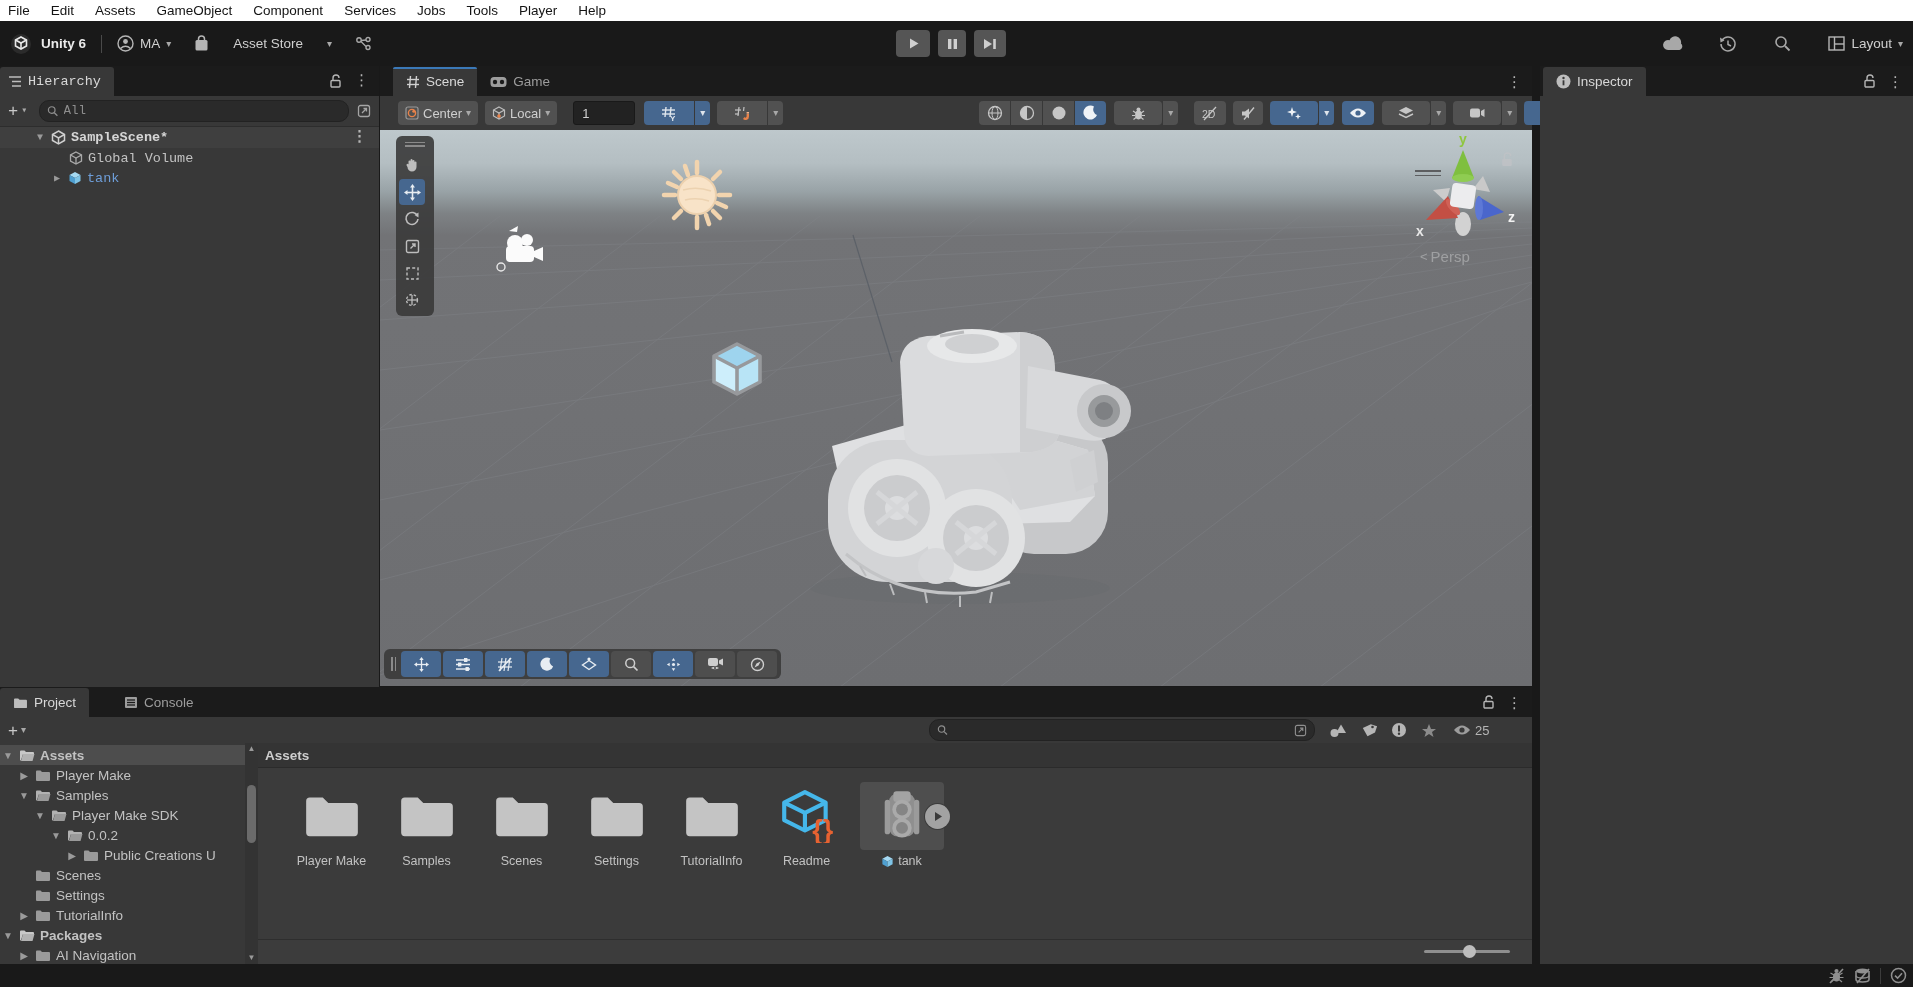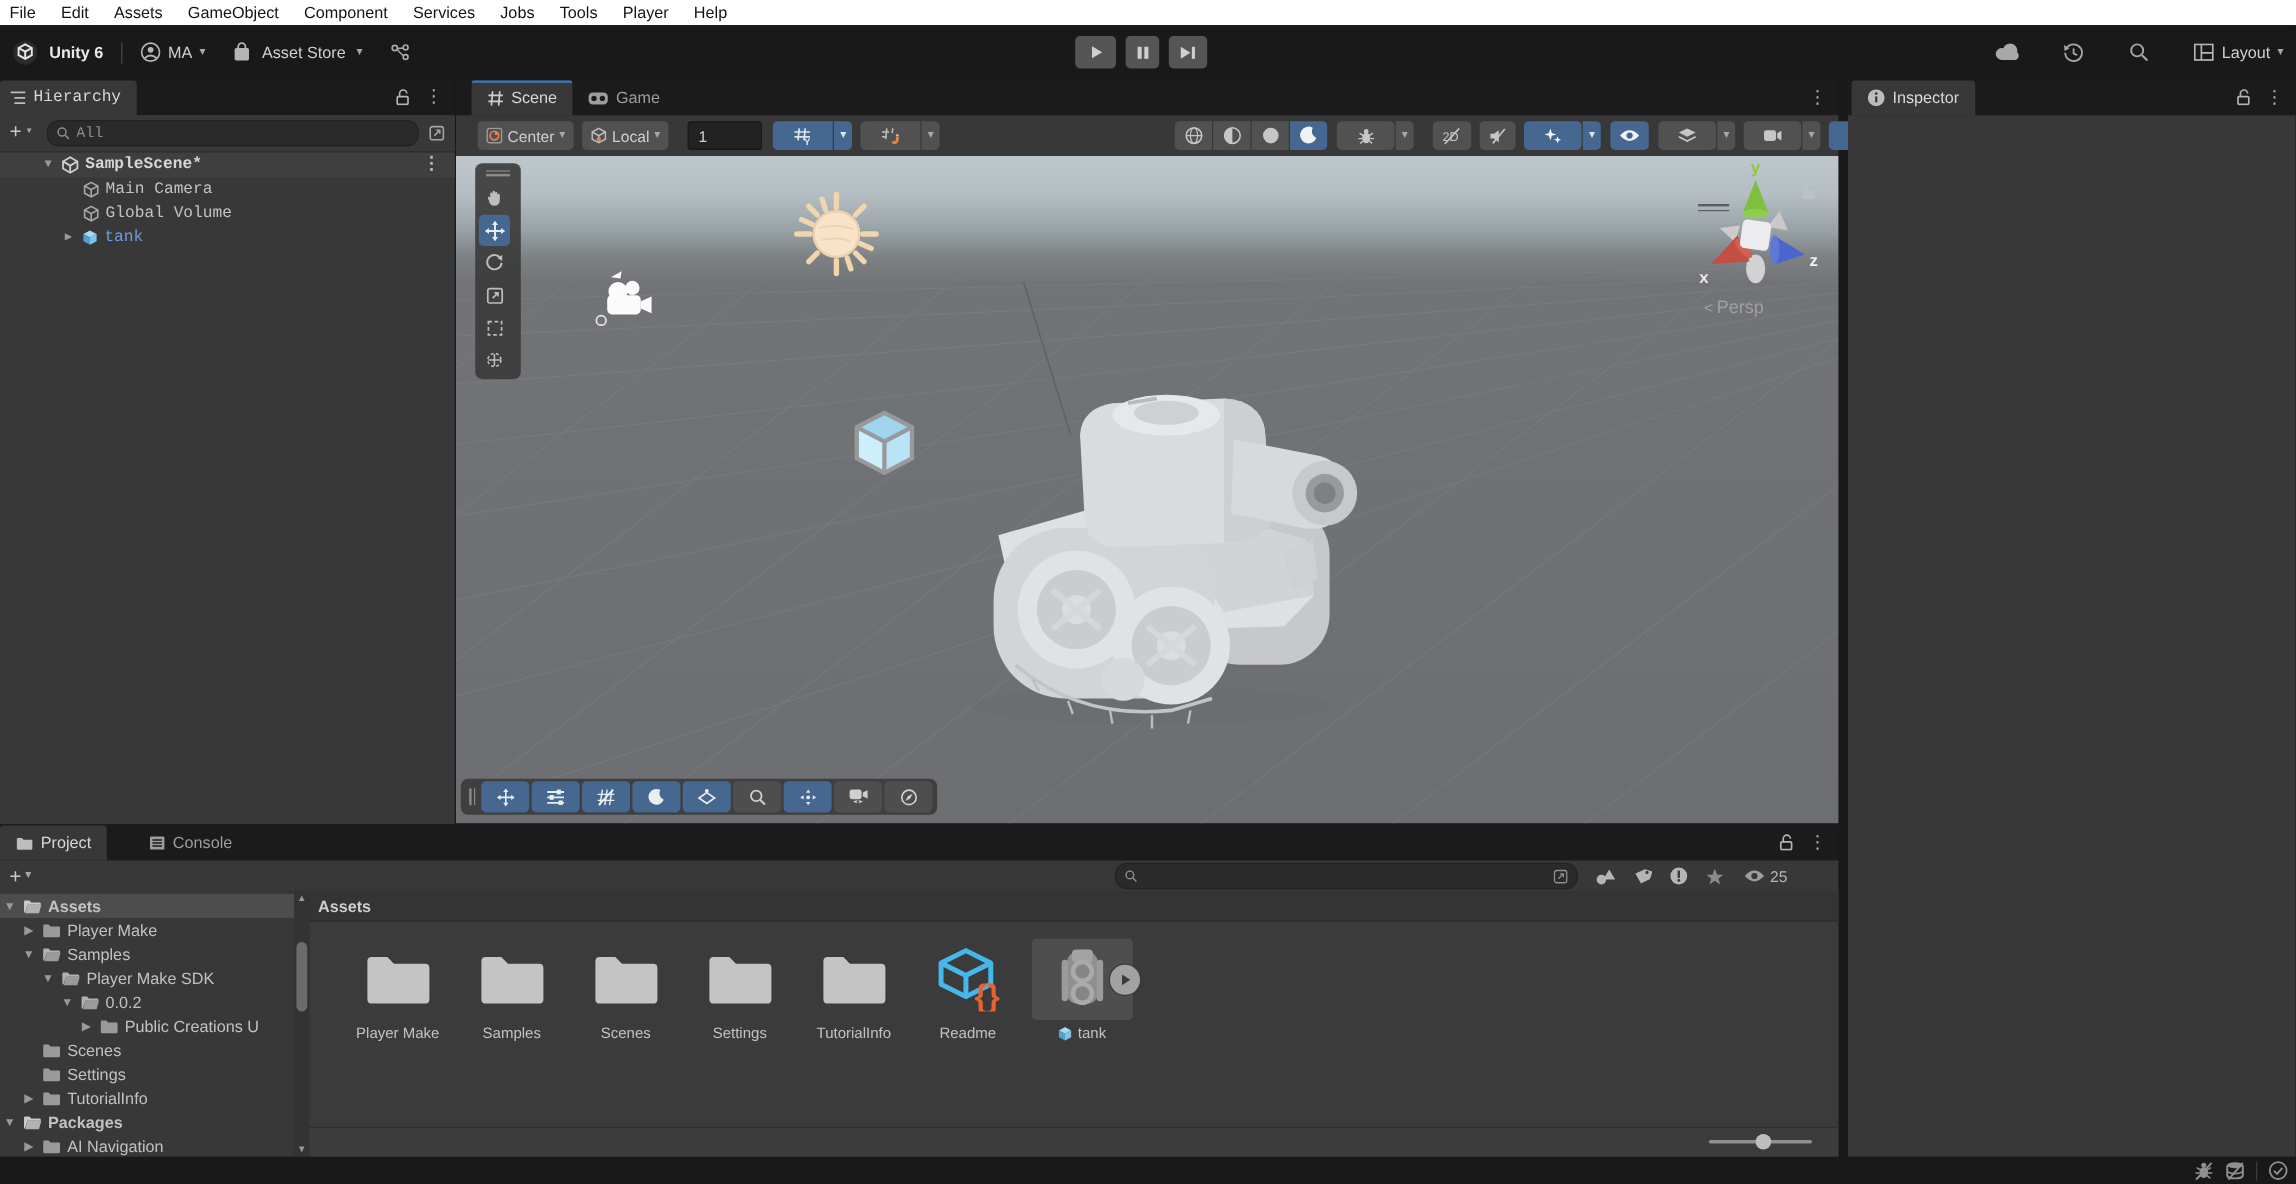--- a/index.html
+++ b/index.html
@@ -134,21 +134,21 @@
     <span class="mt-sep"></span>
     <span class="row" style="gap:6px">
       <svg width="17" height="17" viewBox="0 0 17 17">
           <circle cx="8.5" cy="8.5" r="7.5" fill="none" stroke="#b5b5b5" stroke-width="1.4"></circle>
           <circle cx="8.5" cy="6.5" r="2.4" fill="#b5b5b5"></circle>
           <path d="M3.5 13.5 Q8.5 9 13.5 13.5" fill="none" stroke="#b5b5b5" stroke-width="1.6"></path>
         </svg>
       <span>MA</span>
         <span class="caret">▾</span>
     </span>
-    <span class="row" style="gap:9px;margin-left:14px">
+    <span class="row" style="gap:24px;margin-left:14px">
       <svg width="15" height="17" viewBox="0 0 15 17">
           <path d="M4.5 5 V4 a3 3 0 0 1 6 0 V5" fill="none" stroke="#b5b5b5" stroke-width="1.5"></path>
           <rect x="1.5" y="5" width="12" height="10.5" rx="1.5" fill="#b5b5b5"></rect>
         </svg>
       <span>Asset Store</span>
         <span class="caret">▾</span>
     </span>
     <span style="margin-left:14px">
       <svg width="18" height="16" viewBox="0 0 18 16">
           <circle cx="4" cy="4" r="2.2" fill="none" stroke="#a8a8a8" stroke-width="1.4"></circle>
@@ -253,28 +253,20 @@
     <div style="padding-top:31px">
       <div class="h-row scene-row">
         <span class="foldout" style="margin-left:34px">▼</span>
         <svg width="15" height="15" viewBox="0 0 15 15">
             <polygon points="7.5,1 13.5,4.5 13.5,10.5 7.5,14 1.5,10.5 1.5,4.5" fill="none" stroke="#cfcfcf" stroke-width="1.5"></polygon>
             <polyline points="1.5,4.5 7.5,8 13.5,4.5" fill="none" stroke="#cfcfcf" stroke-width="1.5"></polyline>
             <line x1="7.5" y1="8" x2="7.5" y2="14" stroke="#cfcfcf" stroke-width="1.5"></line>
           </svg>
         <span>SampleScene*</span>
         <span class="kebab" style="margin-left:auto;padding-right:12px">⋮</span>
-      </div>
-      <div class="h-row">
-        <svg style="margin-left:69px" width="14" height="14" viewBox="0 0 14 14">
-            <polygon points="7,1 12.5,4 12.5,10 7,13 1.5,10 1.5,4" fill="none" stroke="#a9a9a9" stroke-width="1.3"></polygon>
-            <polyline points="1.5,4 7,7 12.5,4" fill="none" stroke="#a9a9a9" stroke-width="1.3"></polyline>
-            <line x1="7" y1="7" x2="7" y2="13" stroke="#a9a9a9" stroke-width="1.3"></line>
-          </svg>
-        <span>Main Camera</span>
       </div>
       <div class="h-row">
         <svg style="margin-left:69px" width="14" height="14" viewBox="0 0 14 14">
             <polygon points="7,1 12.5,4 12.5,10 7,13 1.5,10 1.5,4" fill="none" stroke="#a9a9a9" stroke-width="1.3"></polygon>
             <polyline points="1.5,4 7,7 12.5,4" fill="none" stroke="#a9a9a9" stroke-width="1.3"></polyline>
             <line x1="7" y1="7" x2="7" y2="13" stroke="#a9a9a9" stroke-width="1.3"></line>
           </svg>
         <span>Global Volume</span>
       </div>
       <div class="h-row">

